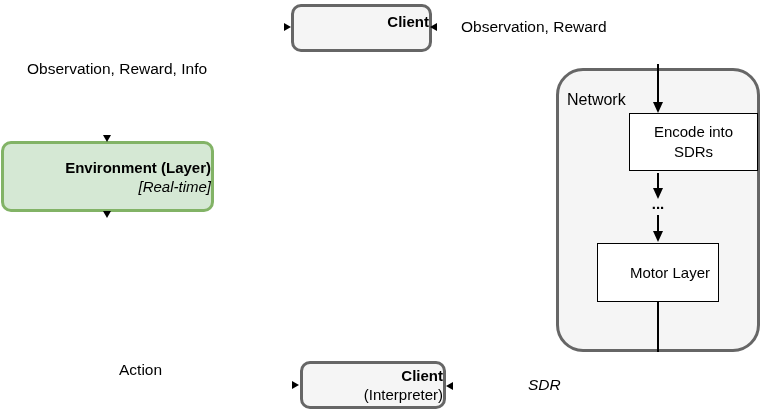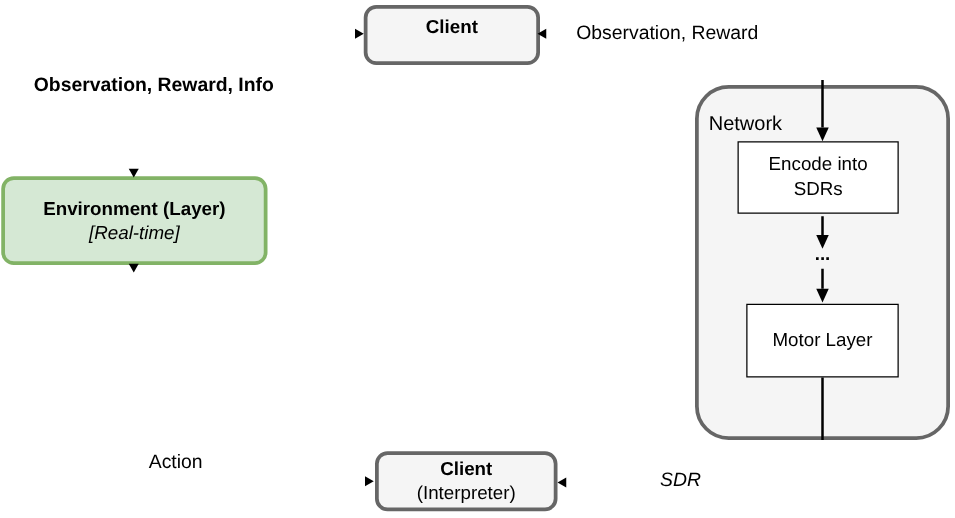--- a/index.html
+++ b/index.html
@@ -22,21 +22,21 @@
     color:var(--text);
     overflow:hidden;
   }
   
   .node{
     position:absolute;
     box-sizing:border-box;
     border:3px solid var(--box-border);
     border-radius:10px;
     background:var(--box-fill);
-    text-align:center;
+    text-align:right;
     font-size:15px;
     line-height:19px;
   }
   .node .title{font-weight:bold;}
   .node.top-align{padding-top:5px;}
   .node.center-align{display:flex;flex-direction:column;justify-content:center;}
   .node.env{
     background:var(--env-fill);
     border-color:var(--env-border);
   }
@@ -121,21 +121,21 @@
     line-height:15px;
   }
 </style>
 </head>
 <body>
 
 <div class="canvas">
 
   <div class="edge-label" style="left:460px;top:17px;">Observation, Reward</div>
 
-  <div class="edge-label" style="left:26px;top:59px;font-weight:bold;">Observation, Reward, Info</div>
+  <div class="edge-label" style="left:26px;top:59px;">Observation, Reward, Info</div>
 
   <div class="edge-label" style="left:118px;top:360px;">Action</div>
 
   <div class="edge-label" style="left:527px;top:375px;font-style:italic;">SDR</div>
 
   <div class="node top-align" style="left:291px;top:4px;width:141px;height:48px;">
     <div class="title">Client</div>
   </div>
   <div class="mark-right" style="left:284px;top:23px;"></div>
   <div class="mark-left" style="left:430px;top:23px;"></div>
@@ -155,35 +155,35 @@
   <div class="mark-left" style="left:446px;top:382px;"></div>
 
   <div class="container-box" style="left:556px;top:68px;width:204px;height:284px;"></div>
   <div class="container-label" style="left:567px;top:91px;">Network</div>
 
   <div class="varrow" style="left:652px;top:64px;height:49px;">
     <div class="shaft"></div>
     <div class="arr-down"></div>
   </div>
 
-  <div class="inner-box" style="left:590px;top:113px;width:129px;height:58px;">
+  <div class="inner-box" style="left:629px;top:113px;width:129px;height:58px;">
     <span>Encode into SDRs</span>
   </div>
 
   <div class="varrow" style="left:652px;top:173px;height:26px;">
     <div class="shaft"></div>
     <div class="arr-down"></div>
   </div>
 
   <div class="ellipsis-label" style="left:640px;top:196px;width:36px;">...</div>
 
   <div class="varrow" style="left:652px;top:215px;height:27px;">
     <div class="shaft"></div>
     <div class="arr-down"></div>
   </div>
 
-  <div class="inner-box" style="left:597px;top:243px;width:122px;height:59px;">
+  <div class="inner-box" style="left:597px;top:243px;width:122px;height:59px;justify-content:flex-end;">
     <span>Motor Layer</span>
   </div>
 
   <div class="plain-line" style="left:657px;top:302px;height:50px;"></div>
 
 </div>
 
 </body></html>

